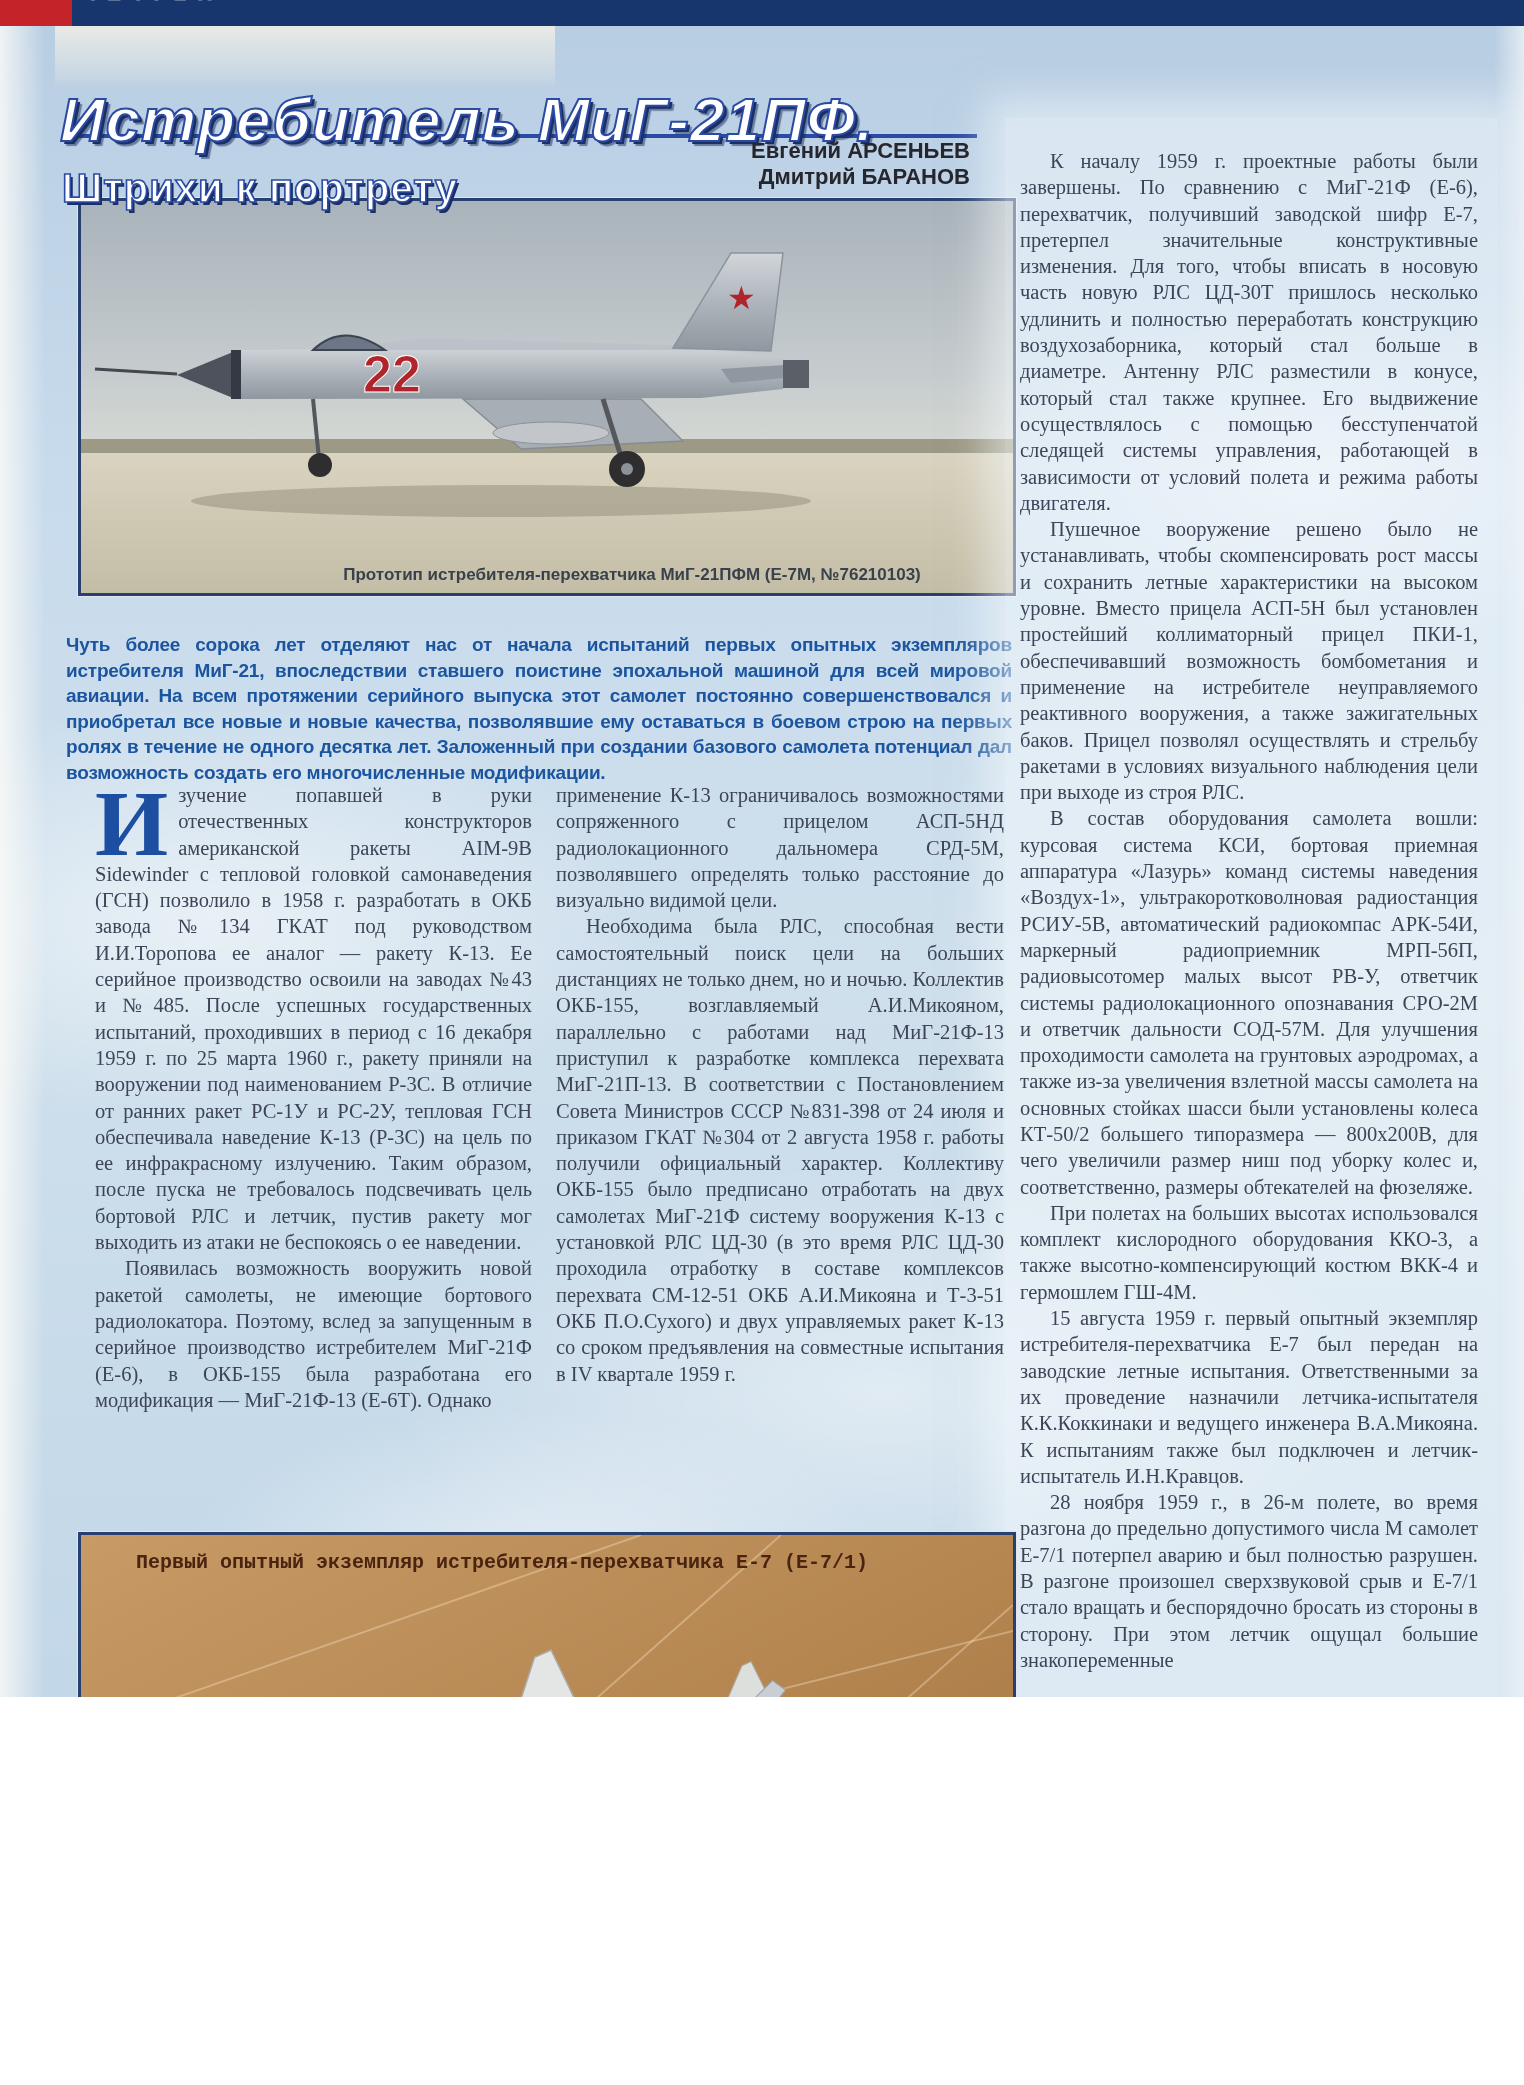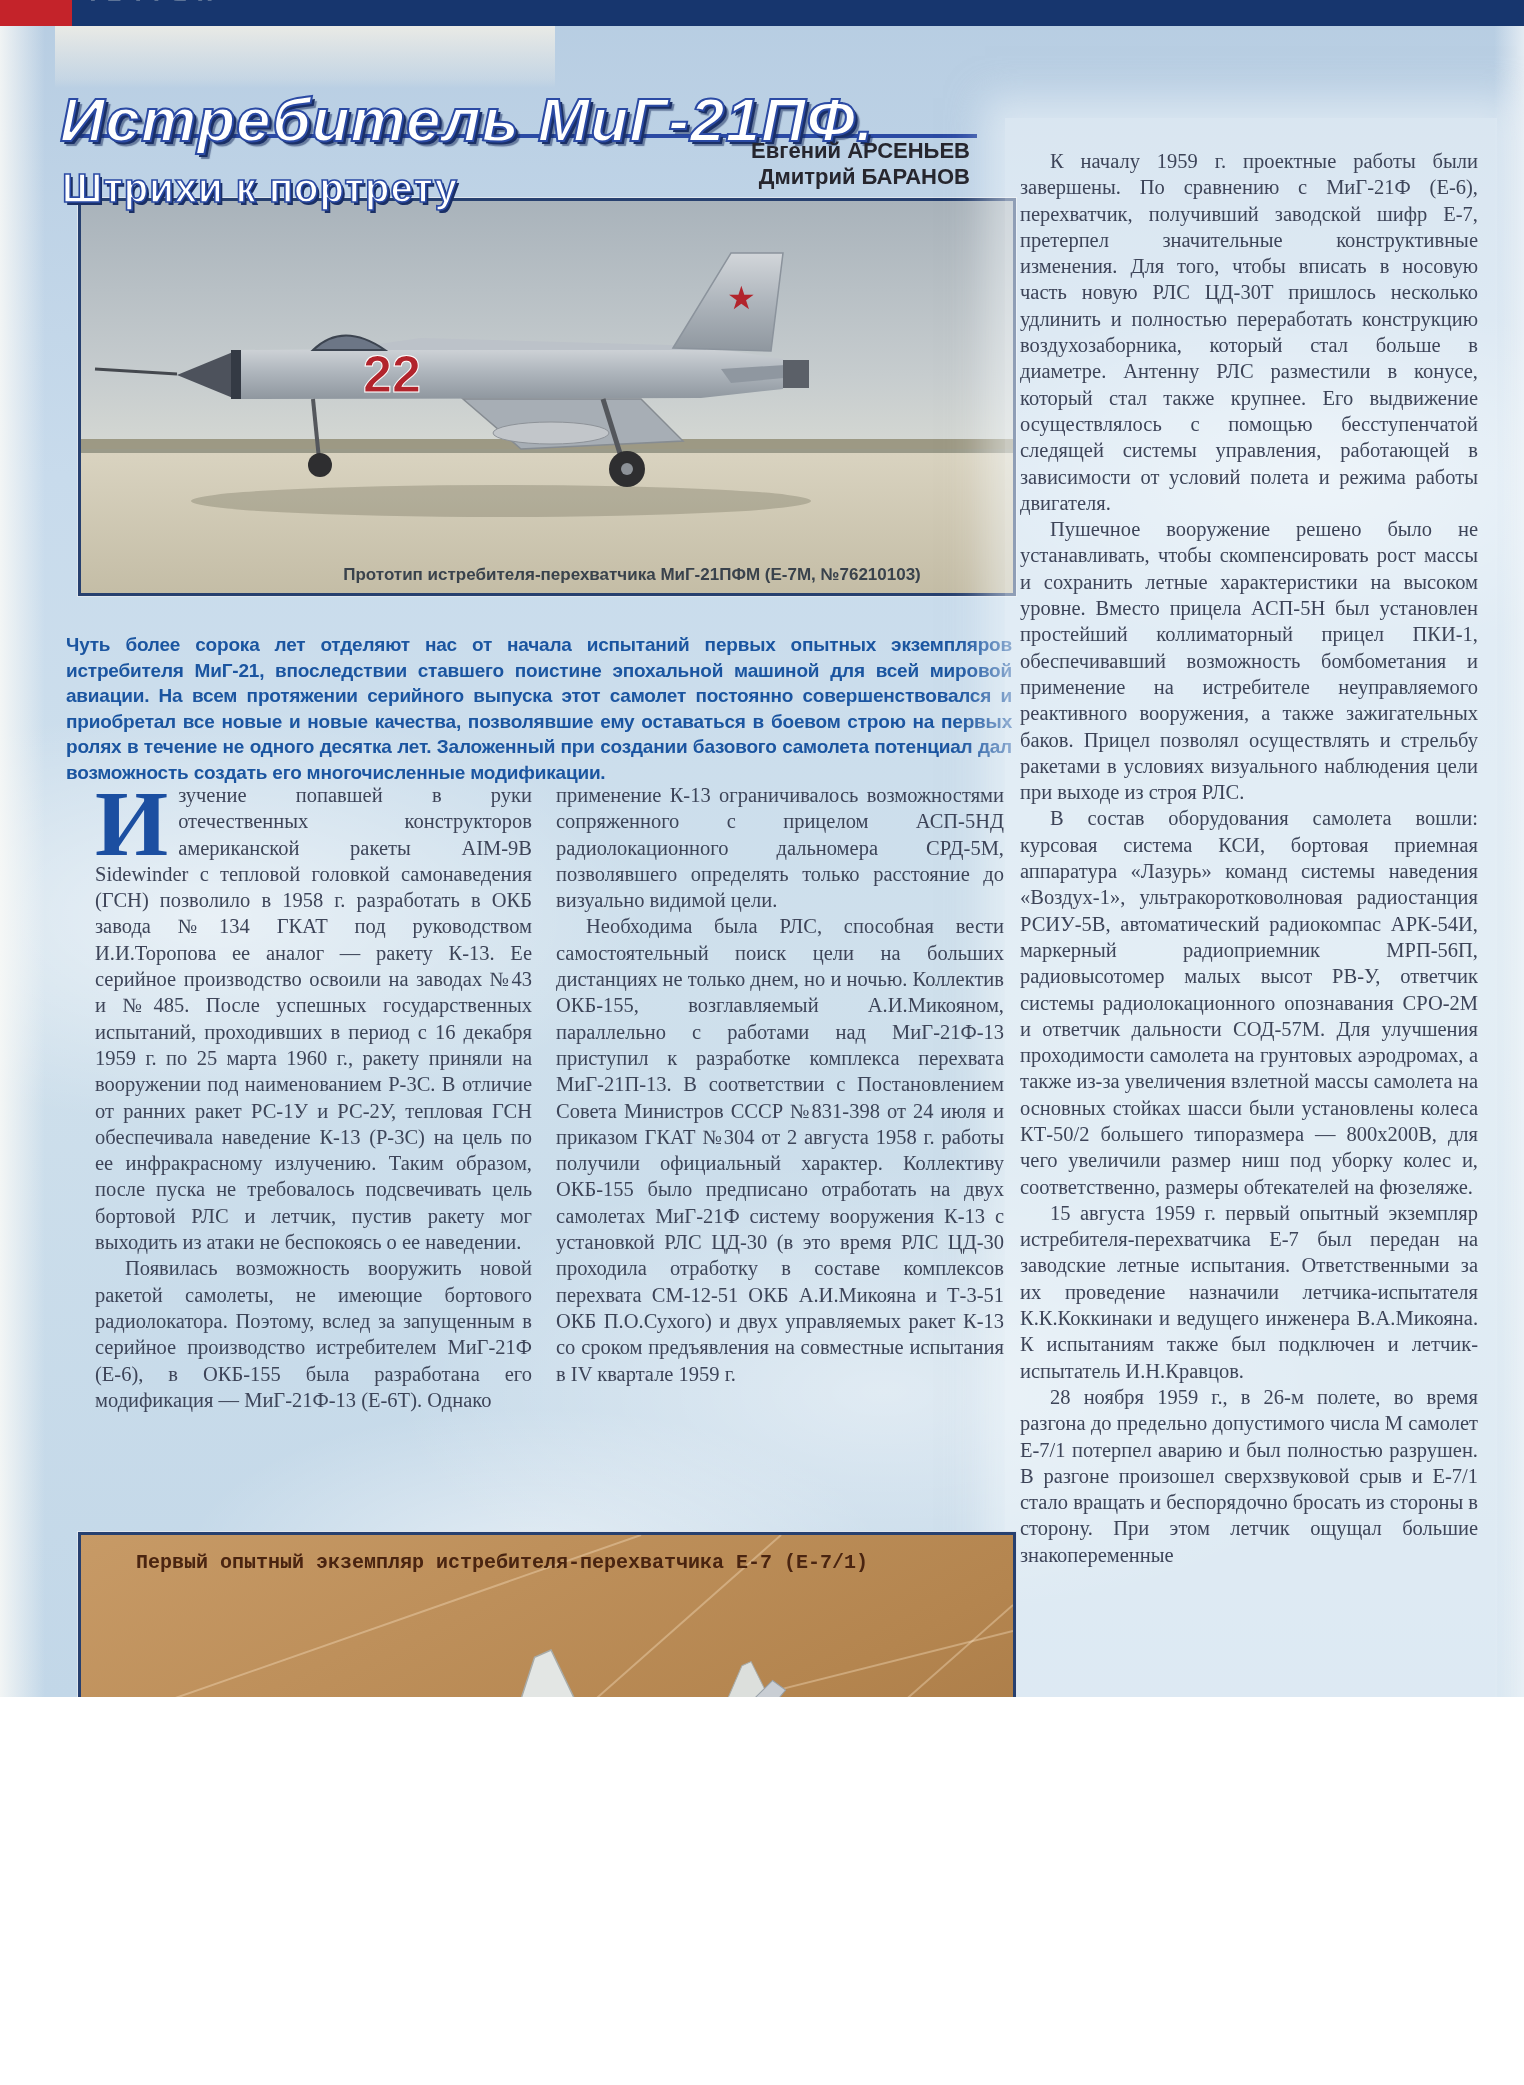--- a/index.html
+++ b/index.html
@@ -170,20 +170,21 @@
 
   <div class="col col2">
     <p class="noindent">применение К-13 ограничивалось возможностями сопряженного с прицелом АСП-5НД радиолокационного дальномера СРД-5М, позволявшего определять только расстояние до визуально видимой цели.</p>
     <p>Необходима была РЛС, способная вести самостоятельный поиск цели на больших дистанциях не только днем, но и ночью. Коллектив ОКБ-155, возглавляемый А.И.Микояном, параллельно с работами над МиГ-21Ф-13 приступил к разработке комплекса перехвата МиГ-21П-13. В соответствии с Постановлением Совета Министров СССР №831-398 от 24 июля и приказом ГКАТ №304 от 2 августа 1958 г. работы получили официальный характер. Коллективу ОКБ-155 было предписано отработать на двух самолетах МиГ-21Ф систему вооружения К-13 с установкой РЛС ЦД-30 (в это время РЛС ЦД-30 проходила отработку в составе комплексов перехвата СМ-12-51 ОКБ А.И.Микояна и Т-3-51 ОКБ П.О.Сухого) и двух управляемых ракет К-13 со сроком предъявления на совместные испытания в IV квартале 1959 г.</p>
   </div>
 
   <div class="col col3">
     <p>К началу 1959 г. проектные работы были завершены. По сравнению с МиГ-21Ф (Е-6), перехватчик, получивший заводской шифр Е-7, претерпел значительные конструктивные изменения. Для того, чтобы вписать в носовую часть новую РЛС ЦД-30Т пришлось несколько удлинить и полностью переработать конструкцию воздухозаборника, который стал больше в диаметре. Антенну РЛС разместили в конусе, который стал также крупнее. Его выдвижение осуществлялось с помощью бесступенчатой следящей системы управления, работающей в зависимости от условий полета и режима работы двигателя.</p>
     <p>Пушечное вооружение решено было не устанавливать, чтобы скомпенсировать рост массы и сохранить летные характеристики на высоком уровне. Вместо прицела АСП-5Н был установлен простейший коллиматорный прицел ПКИ-1, обеспечивавший возможность бомбометания и применение на истребителе неуправляемого реактивного вооружения, а также зажигательных баков. Прицел позволял осуществлять и стрельбу ракетами в условиях визуального наблюдения цели при выходе из строя РЛС.</p>
     <p>В состав оборудования самолета вошли: курсовая система КСИ, бортовая приемная аппаратура «Лазурь» команд системы наведения «Воздух-1», ультракоротковолновая радиостанция РСИУ-5В, автоматический радиокомпас АРК-54И, маркерный радиоприемник МРП-56П, радиовысотомер малых высот РВ-У, ответчик системы радиолокационного опознавания СРО-2М и ответчик дальности СОД-57М. Для улучшения проходимости самолета на грунтовых аэродромах, а также из-за увеличения взлетной массы самолета на основных стойках шасси были установлены колеса КТ-50/2 большего типоразмера — 800х200В, для чего увеличили размер ниш под уборку колес и, соответственно, размеры обтекателей на фюзеляже.</p>
+    <p>При полетах на больших высотах использовался комплект кислородного оборудования ККО-3, а также высотно-компенсирующий костюм ВКК-4 и гермошлем ГШ-4М.</p>
     <p>15 августа 1959 г. первый опытный экземпляр истребителя-перехватчика Е-7 был передан на заводские летные испытания. Ответственными за их проведение назначили летчика-испытателя К.К.Коккинаки и ведущего инженера В.А.Микояна. К испытаниям также был подключен и летчик-испытатель И.Н.Кравцов.</p>
     <p>28 ноября 1959 г., в 26-м полете, во время разгона до предельно допустимого числа М самолет Е-7/1 потерпел аварию и был полностью разрушен. В разгоне произошел сверхзвуковой срыв и Е-7/1 стало вращать и беспорядочно бросать из стороны в сторону. При этом летчик ощущал большие знакопеременные</p>
   </div>
 
   <div class="photo photo-bottom">
     <svg width="932" height="478" viewBox="0 0 932 478">
       <defs>
         <linearGradient id="tarmac" x1="0" y1="0" x2="1" y2="1">
           <stop offset="0" stop-color="#c79a66"></stop>
             <stop offset="0.55" stop-color="#b4854f"></stop>

